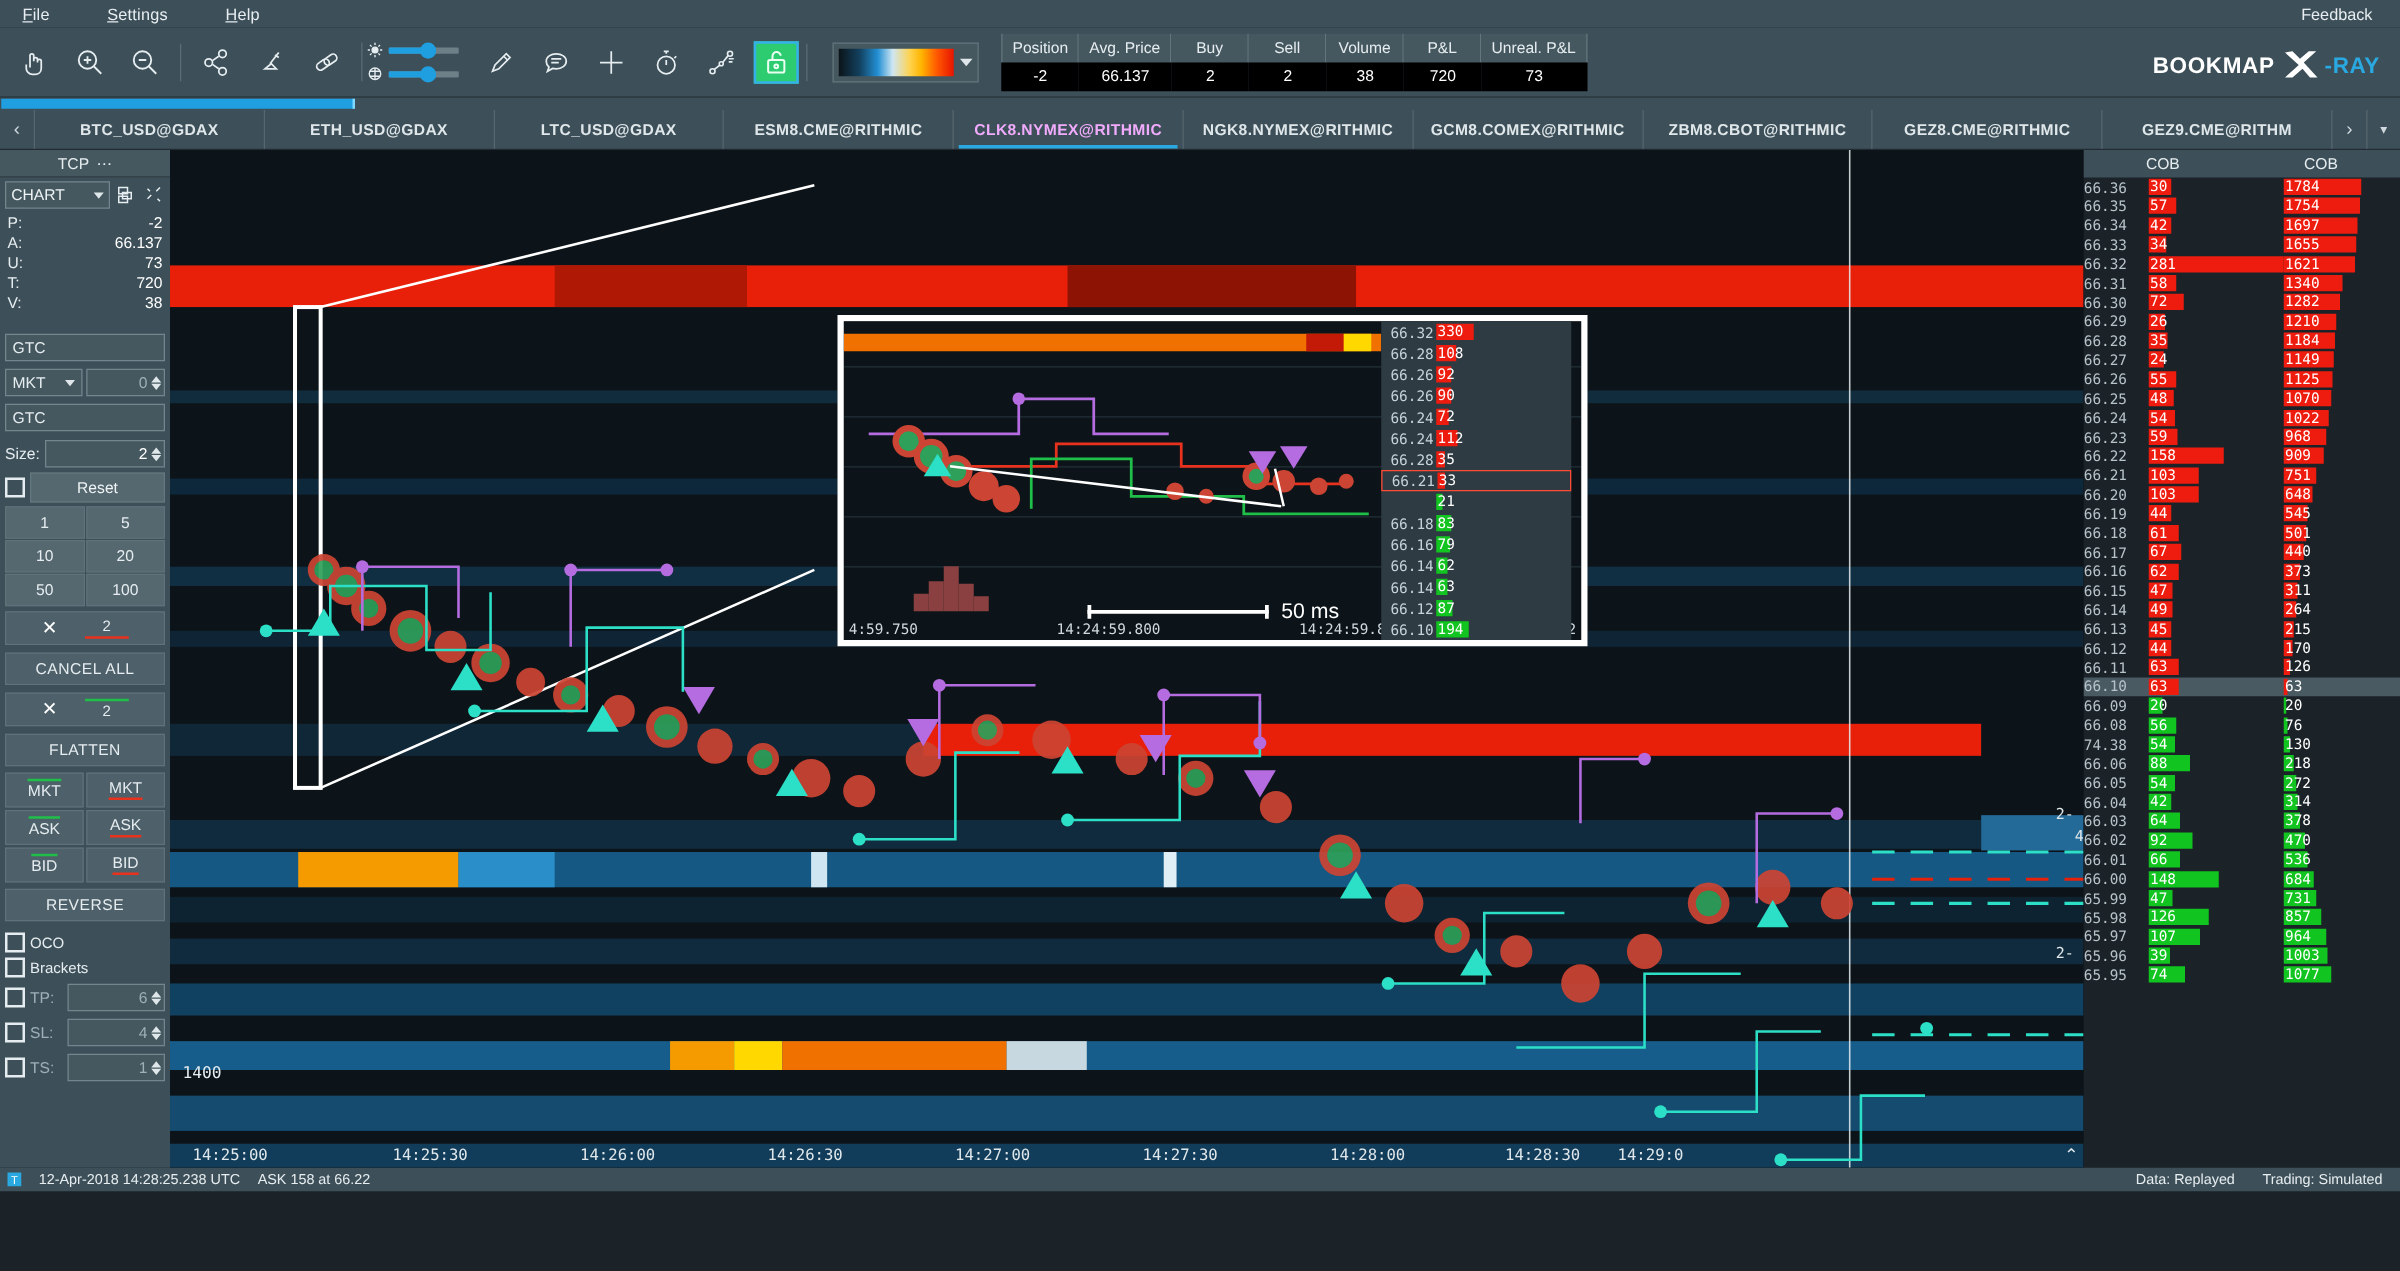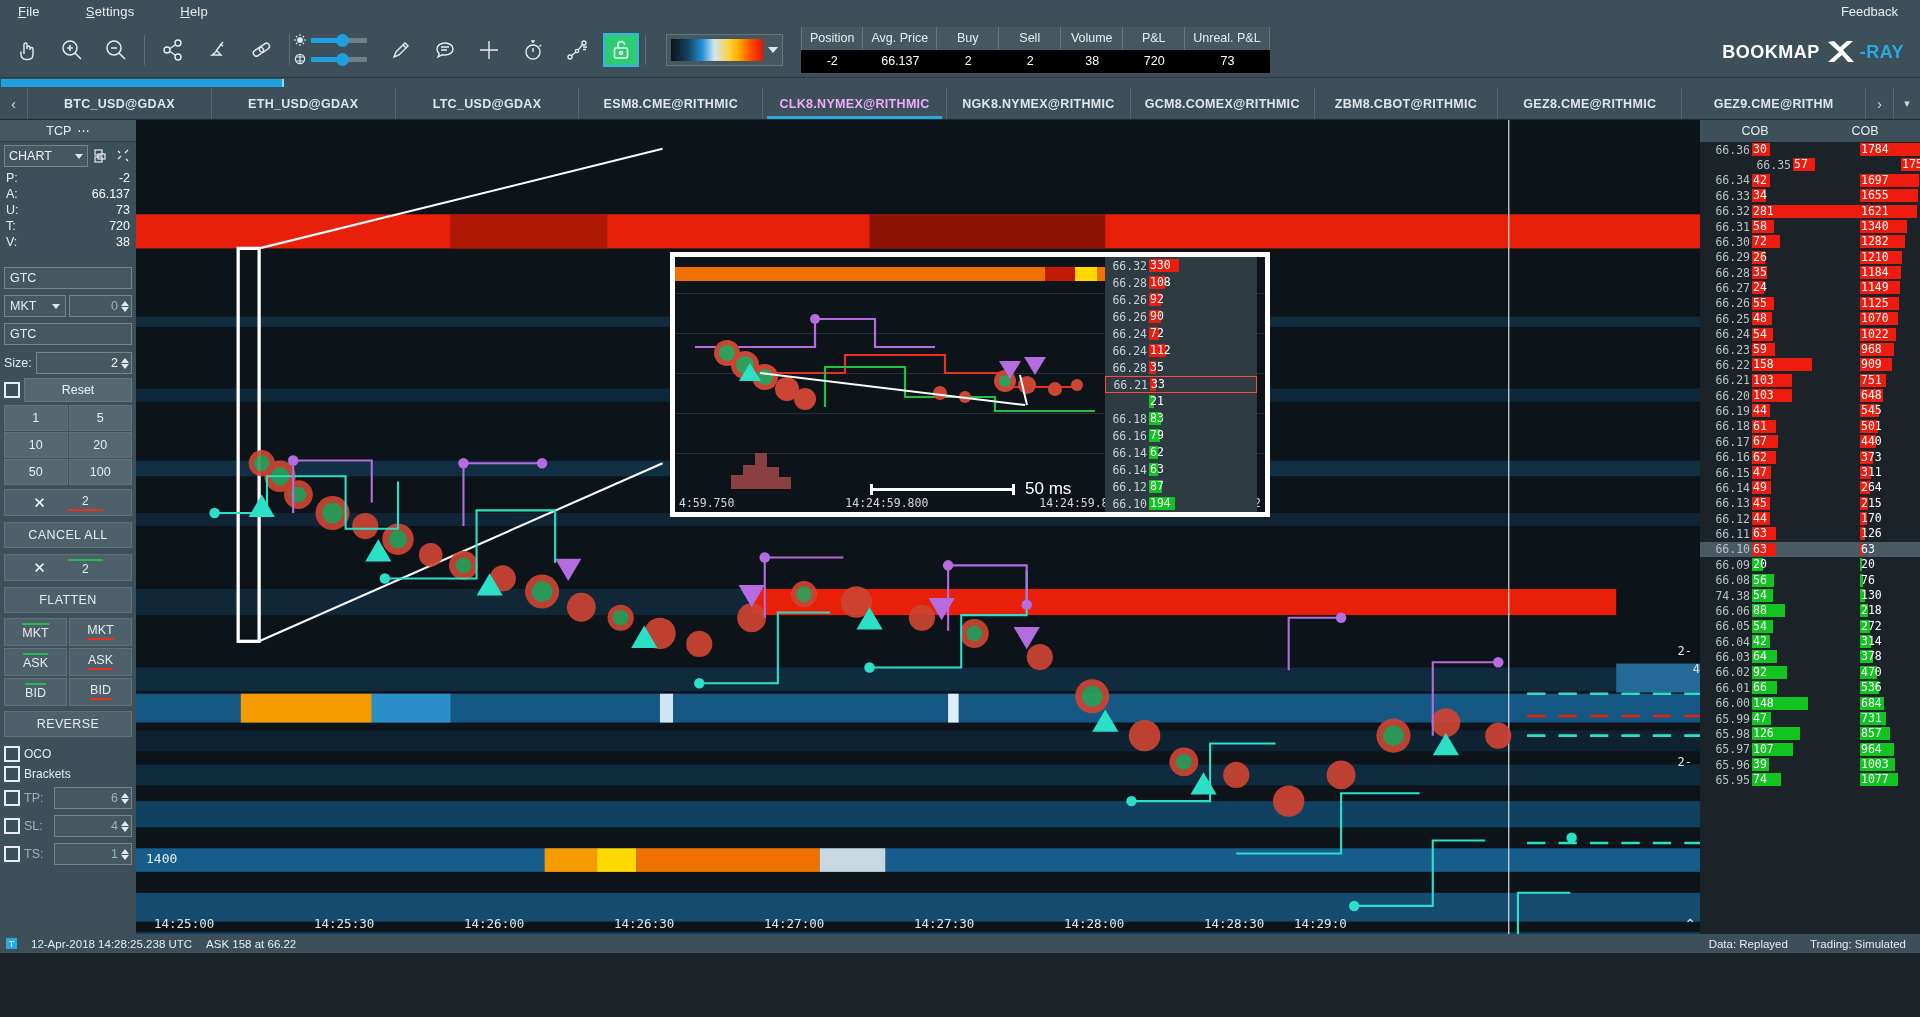--- a/index.html
+++ b/index.html
@@ -126,28 +126,28 @@
   .mkbtn.g span { border-top:2px solid #1fbf4a; padding-top:1px; }
   .mkbtn.r span { border-bottom:2px solid #e8321e; padding-bottom:1px; }
   .tpr { display:flex; align-items:center; margin:3px 4px; gap:4px; }
   .tpr .lbl { width:26px; font-size:12.5px; color:#9fb0b8; }
 
   
   .chartwrap { flex:1; position:relative; background:#0d1419; overflow:hidden; }
   .chartcanvas { position:absolute; inset:0; }
 
   
-  .ladder { width:220px; background:#1b2228; position:relative; }
+  .ladder { width:253px; background:#1b2228; position:relative; }
   .cobhead { height:22px; display:flex; background:#3d4f58; color:#e6edf0;
     font-size:12.5px; align-items:center; }
   .cobhead .c1 { flex:1; text-align:center; }
   .cobhead .c2 { flex:1; text-align:center; }
   .lrow2 { display:flex; height:15.38px; align-items:center; font-size:12px;
     font-family:"DejaVu Sans Mono", monospace; }
-  .lprice { width:52px; text-align:right; color:#b6c3c9; padding-right:2px;
+  .lprice { width:52px; color:#b6c3c9; padding-right:2px;
     font-size:11.5px; }
   .lcellL { width:108px; position:relative; height:15.38px; }
   .lcellR { flex:1; position:relative; height:15.38px; }
   .bar { position:absolute; left:0; top:1px; height:13px; }
   .lnum { position:absolute; left:1px; top:1px; color:#fff; font-size:11.5px;
     line-height:13px; z-index:2; }
   .lnumR { position:absolute; left:1px; top:1px; color:#fff; font-size:11.5px;
     line-height:13px; z-index:2; }
 
   
@@ -904,21 +904,21 @@
           <span class="lprice">66.36</span>
           <span class="lcellL">
             <span class="bar" style="width:18px;background:#ee1c0e"></span>
             <span class="lnum">30</span>
           </span>
           <span class="lcellR">
             <span class="bar" style="width:62px;background:#ee1c0e"></span>
             <span class="lnumR">1784</span>
           </span>
         </div>
-        <div class="lrow2" style="background: transparent; padding-left: 41px;">
+        <div class="lrow2" style="background: transparent;">
           <span class="lprice">66.35</span>
           <span class="lcellL">
             <span class="bar" style="width:22px;background:#ee1c0e"></span>
             <span class="lnum">57</span>
           </span>
           <span class="lcellR">
             <span class="bar" style="width:61px;background:#ee1c0e"></span>
             <span class="lnumR">1754</span>
           </span>
         </div>

